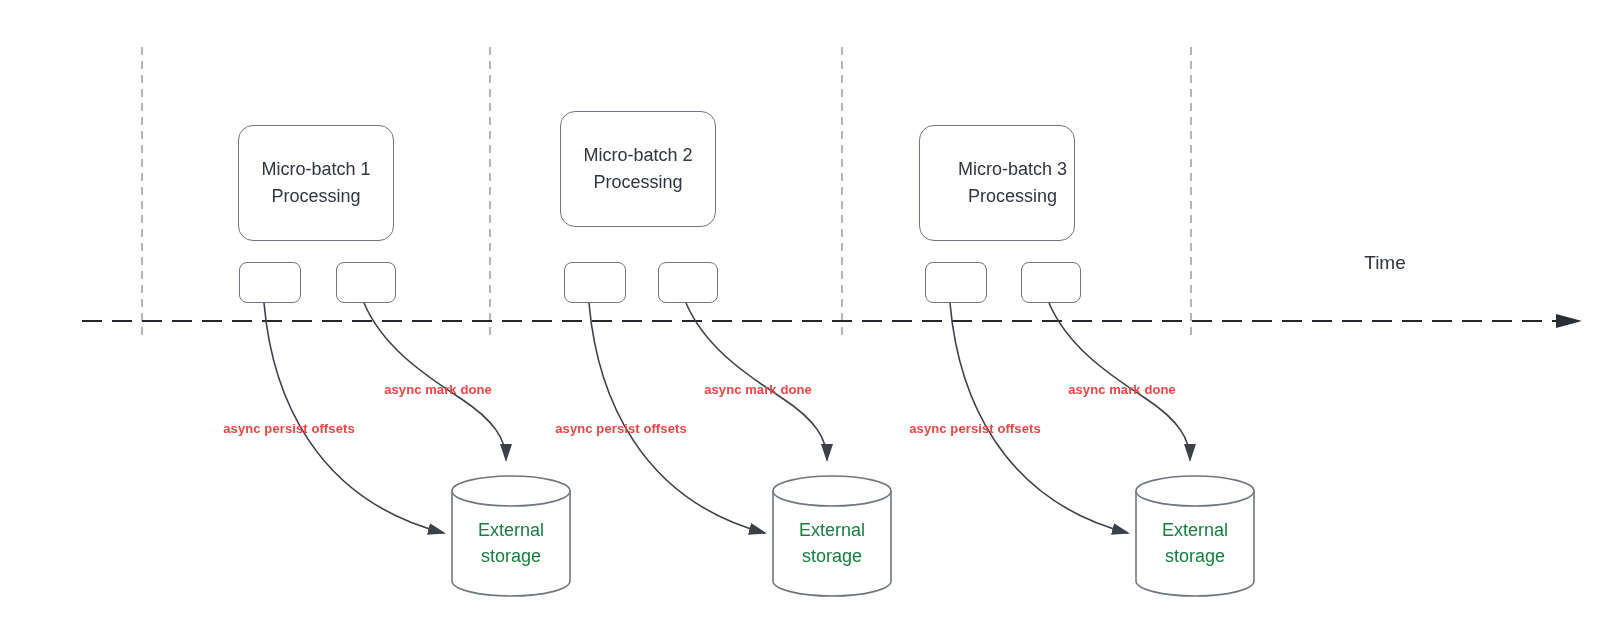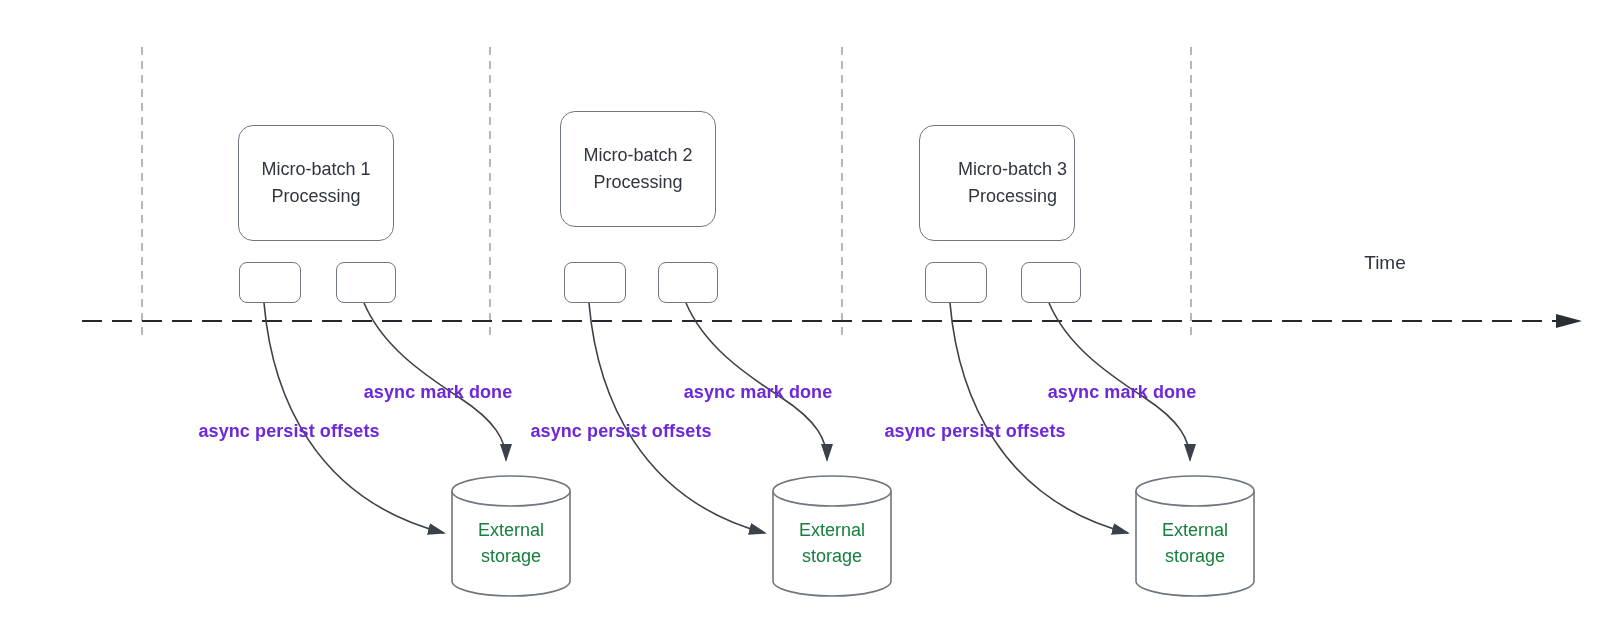--- a/index.html
+++ b/index.html
@@ -12,21 +12,21 @@
     position:absolute;background:#ffffff;border:1.6px solid #6f7680;border-radius:15px;
     box-sizing:border-box;
   }
   .proc-box{width:156px;height:116px;display:flex;flex-direction:column;
     align-items:center;justify-content:center;}
   .proc-box .ln{font-size:18px;line-height:27px;color:#2f3640;text-align:center;}
   .task-box{width:62px;height:41px;border-radius:8px;}
   .task-box.right{width:60px;}
   .async-label{
     position:absolute;transform:translateX(-50%);white-space:nowrap;
-    font-size:18px;font-weight:700;color:#6d28d9;letter-spacing:0.1px;
+    font-size:13px;font-weight:700;color:#ef4444;letter-spacing:0.1px;
   }
   .time-label{
     position:absolute;transform:translateX(-50%);font-size:19px;color:#2f3640;white-space:nowrap;
   }
   .storage-label{
     position:absolute;width:140px;text-align:center;font-size:18px;line-height:26px;color:#15803d;
   }
 </style>
 </head>
 <body>

